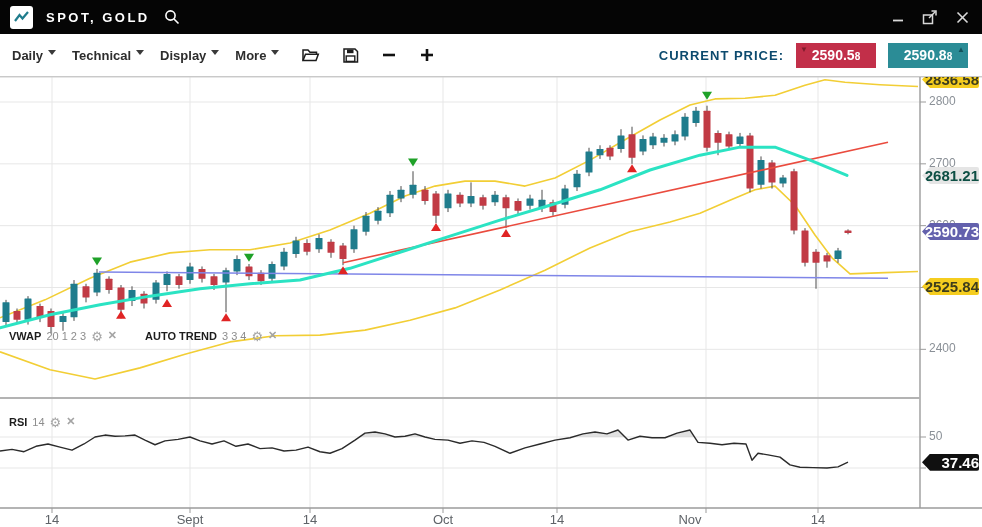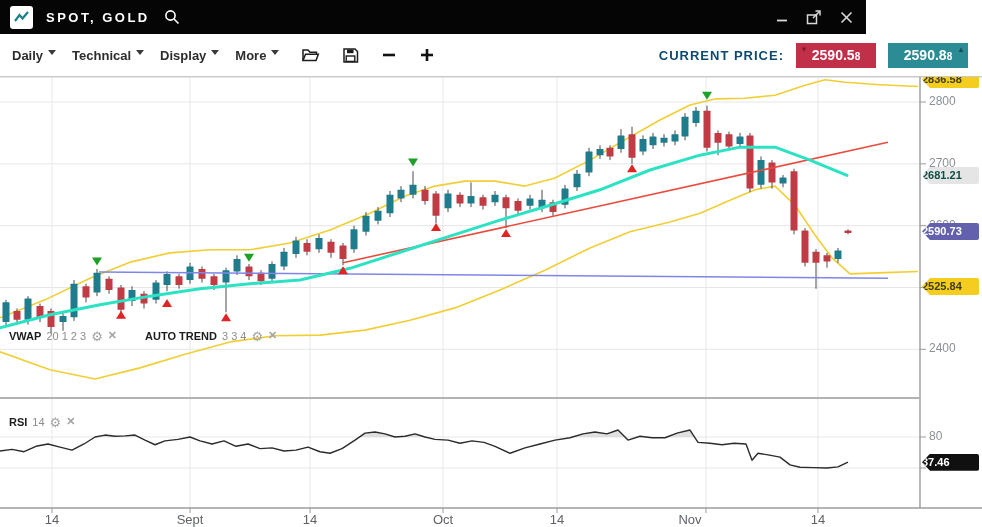--- a/index.html
+++ b/index.html
@@ -1,20 +1,20 @@
 <!DOCTYPE html>
 <html><head>
 <meta charset="utf-8">
 <style>
   html,body{margin:0;padding:0}
   body{width:982px;height:527px;position:relative;overflow:hidden;background:#fff;
        font-family:"Liberation Sans",sans-serif;-webkit-font-smoothing:antialiased}
   #chart-svg{position:absolute;left:0;top:0;z-index:1}
   
-  .titlebar{position:absolute;left:0;top:0;width:866px;height:34px;background:#050505;
+  .titlebar{position:absolute;left:0;top:0;width:982px;height:34px;background:#050505;
             display:flex;align-items:center;z-index:6}
   .applogo{width:23px;height:23px;background:#fff;border-radius:3px;margin-left:10px;
            display:flex;align-items:center;justify-content:center}
   .wtitle{color:#fff;font-size:13px;font-weight:bold;letter-spacing:2.5px;margin-left:13px}
   .searchbtn{margin-left:14px;display:flex;align-items:center;cursor:pointer}
   .tspacer{flex:1}
   .winbtn{width:24px;height:24px;display:flex;align-items:center;justify-content:center;
           margin-right:8px;cursor:pointer}
   
   .toolbar{position:absolute;left:0;top:34px;width:982px;height:42px;background:#fff;
@@ -36,22 +36,22 @@
   .cp-ask .cp-arr{right:3px;top:3px;color:#13525b}
   
   .ind-row{position:absolute;z-index:3;display:flex;align-items:flex-end;gap:5px;white-space:nowrap}
   .ind-name{font-size:11px;font-weight:bold;color:#1c1c1c}
   .ind-params{font-size:11px;color:#8d8d8d}
   .ind-gear{font-size:13px;color:#a4a4a4;cursor:pointer;line-height:11px}
   .ind-close{font-size:11px;font-weight:bold;color:#a4a4a4;cursor:pointer}
   .ind-gap{width:18px}
   .ytick{position:absolute;left:929px;font-size:12px;color:#8a9097;z-index:2}
   .xtick{position:absolute;top:512px;width:44px;text-align:center;font-size:13px;color:#5f6368;z-index:2}
-  .pbadge{position:absolute;left:922px;width:57px;height:17px;line-height:17px;text-align:left;
-          font-size:11px;font-weight:bold;z-index:4;border-radius:2px;
+  .pbadge{position:absolute;left:922px;width:57px;height:17px;line-height:17px;text-align:right;
+          font-size:15px;font-weight:bold;z-index:4;border-radius:2px;
           clip-path:polygon(0 50%,8px 0,100% 0,100% 100%,8px 100%)}
   .pb-yellow{background:#f5cd1f;color:#3d3d1c}
   .pb-teal{background:#e5e5e5;color:#0d4f44}
   .pb-purple{background:#6361ad;color:#fff}
   .pb-black{background:#101010;color:#fff}
 </style>
 </head>
 <body>
 
 <svg id="chart-svg" width="982" height="527" viewBox="0 0 982 527">
@@ -364,21 +364,21 @@
   <span class="ind-params">14</span>
   <span class="ind-gear">⚙</span>
   <span class="ind-close">✕</span>
 </div>
 
 <div class="ytick" style="top:94px">2800</div>
 <div class="ytick" style="top:155.82999999999998px">2700</div>
 <div class="ytick" style="top:217.66px">2600</div>
 <div class="ytick" style="top:279.49px">2500</div>
 <div class="ytick" style="top:341.32px">2400</div>
-<div class="ytick" style="top:429px">80</div>
+<div class="ytick" style="top:429px">50</div>
 <div class="xtick" style="left:30px">14</div>
 <div class="xtick" style="left:168px">Sept</div>
 <div class="xtick" style="left:288px">14</div>
 <div class="xtick" style="left:421px">Oct</div>
 <div class="xtick" style="left:535px">14</div>
 <div class="xtick" style="left:668px">Nov</div>
 <div class="xtick" style="left:796px">14</div>
 <div class="pbadge pb-yellow" style="top:70.88258600000005px">2836.58</div>
 <div class="pbadge pb-teal" style="top:166.94785699999997px">2681.21</div>
 <div class="pbadge pb-purple" style="top:222.891641px">2590.73</div>

